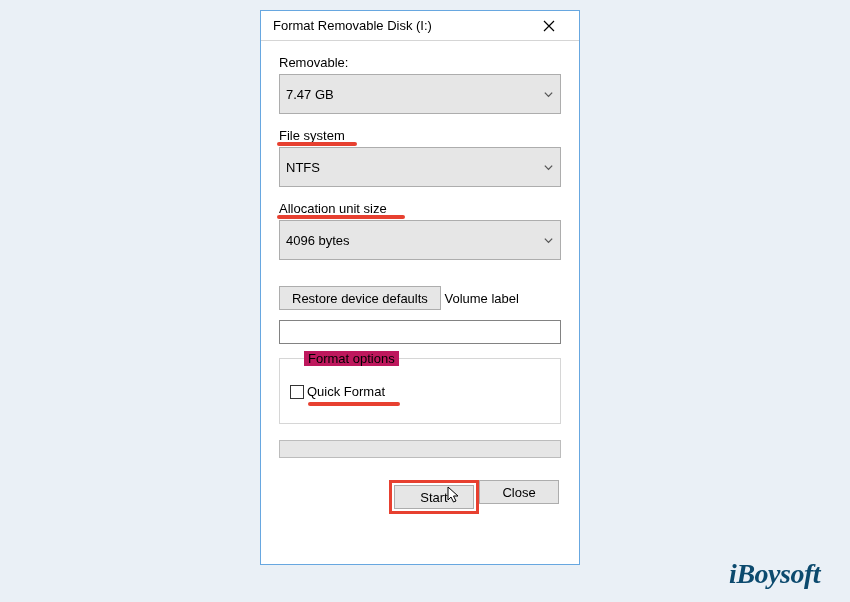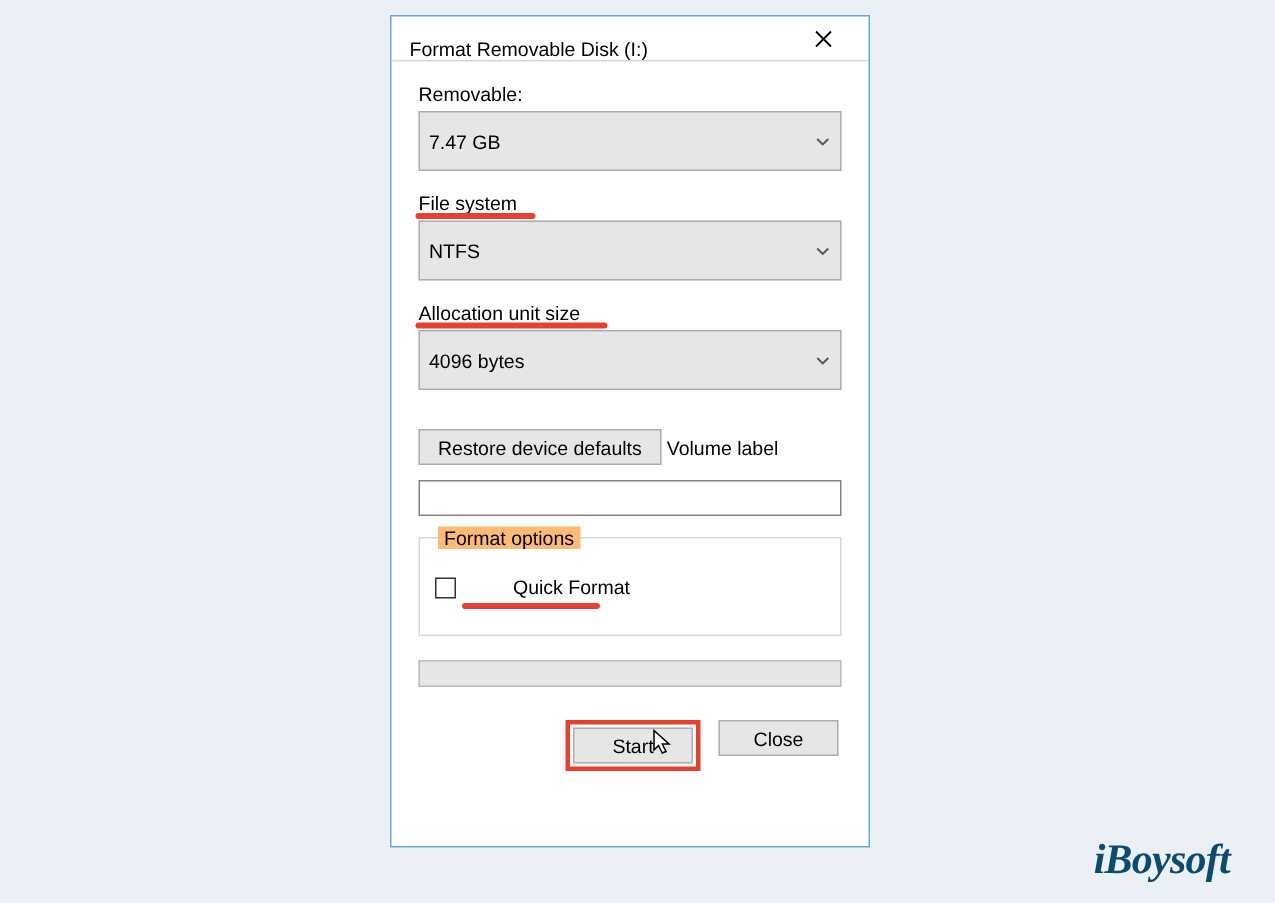--- a/index.html
+++ b/index.html
@@ -19,21 +19,21 @@
       top: 10px;
       width: 320px;
       height: 555px;
       background: #fff;
       border: 1px solid #67a7e0;
     }
     .titlebar {
       height: 30px;
       border-bottom: 1px solid #d5d5d5;
       display: flex;
-      align-items: flex-end;
+      align-items: center;
       padding: 0 8px 0 12px;
       font-size: 13px;
     }
     .titlebar-title { flex: 1; }
     .close-btn {
       width: 44px;
       height: 28px;
       display: flex;
       align-items: center;
       justify-content: center;
@@ -97,61 +97,60 @@
     }
     .fieldset {
       border: 1px solid #d6d6d6;
       padding: 10px 10px 24px 10px;
       position: relative;
       margin-bottom: 16px;
     }
     .fieldset-legend {
       position: relative;
       top: -18px;
-      left: 2px;
-      background: #fdba74;
+      left: 14px;
+      background: #be185d;
       padding: 0 4px;
       font-size: 13px;
       margin-bottom: -10px;
       display: inline-block;
     }
     .checkbox-row {
       display: flex;
       align-items: center;
       position: relative;
     }
     .checkbox {
       width: 14px;
       height: 14px;
       border: 1px solid #333;
       background: #fff;
       margin-right: 3px;
       cursor: pointer;
     }
-    .checkbox-label { position: relative; margin-left: 35px; }
+    .checkbox-label { position: relative; }
     .checkbox-underline {
       position: absolute;
       left: 18px;
       top: 18px;
       width: 92px;
       height: 4px;
       background: #e74030;
       border-radius: 2px;
     }
     .progress {
       width: 100%;
       height: 18px;
       background: #e6e6e6;
       border: 1px solid #bcbcbc;
       margin-bottom: 22px;
     }
     .footer {
       display: flex;
       justify-content: flex-end;
-      gap: 12px;
       padding-right: 2px;
     }
     .footer .button { width: 80px; }
     .start-wrap {
       position: relative;
       border: 3px solid #e74030;
       display: inline-flex;
       padding: 2px;
     }
     .cursor {

